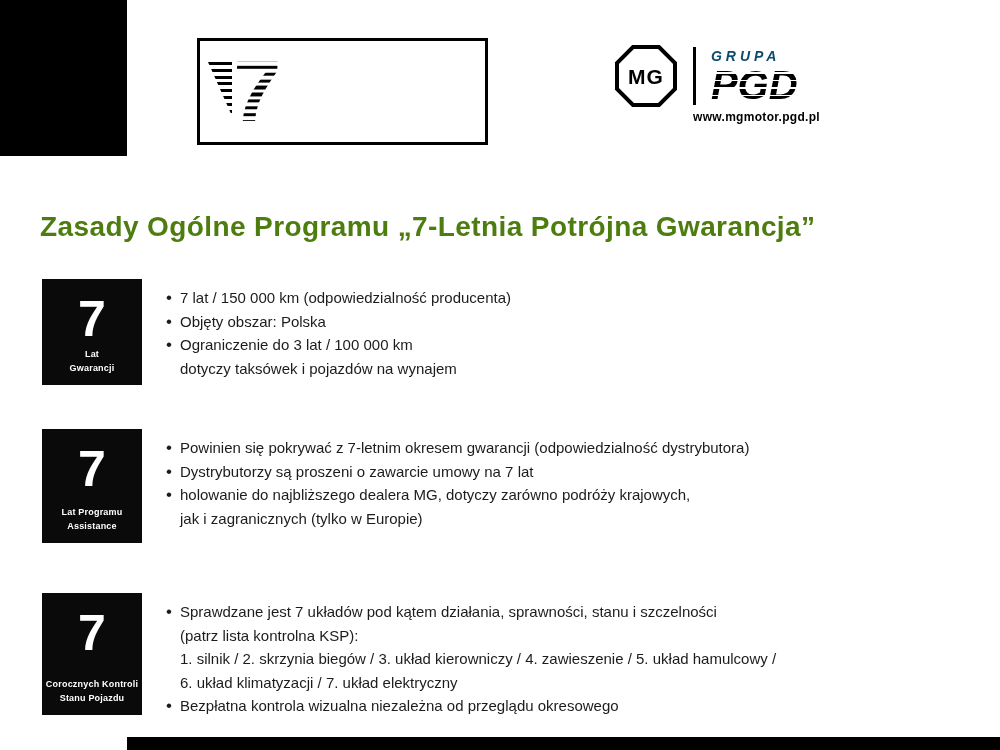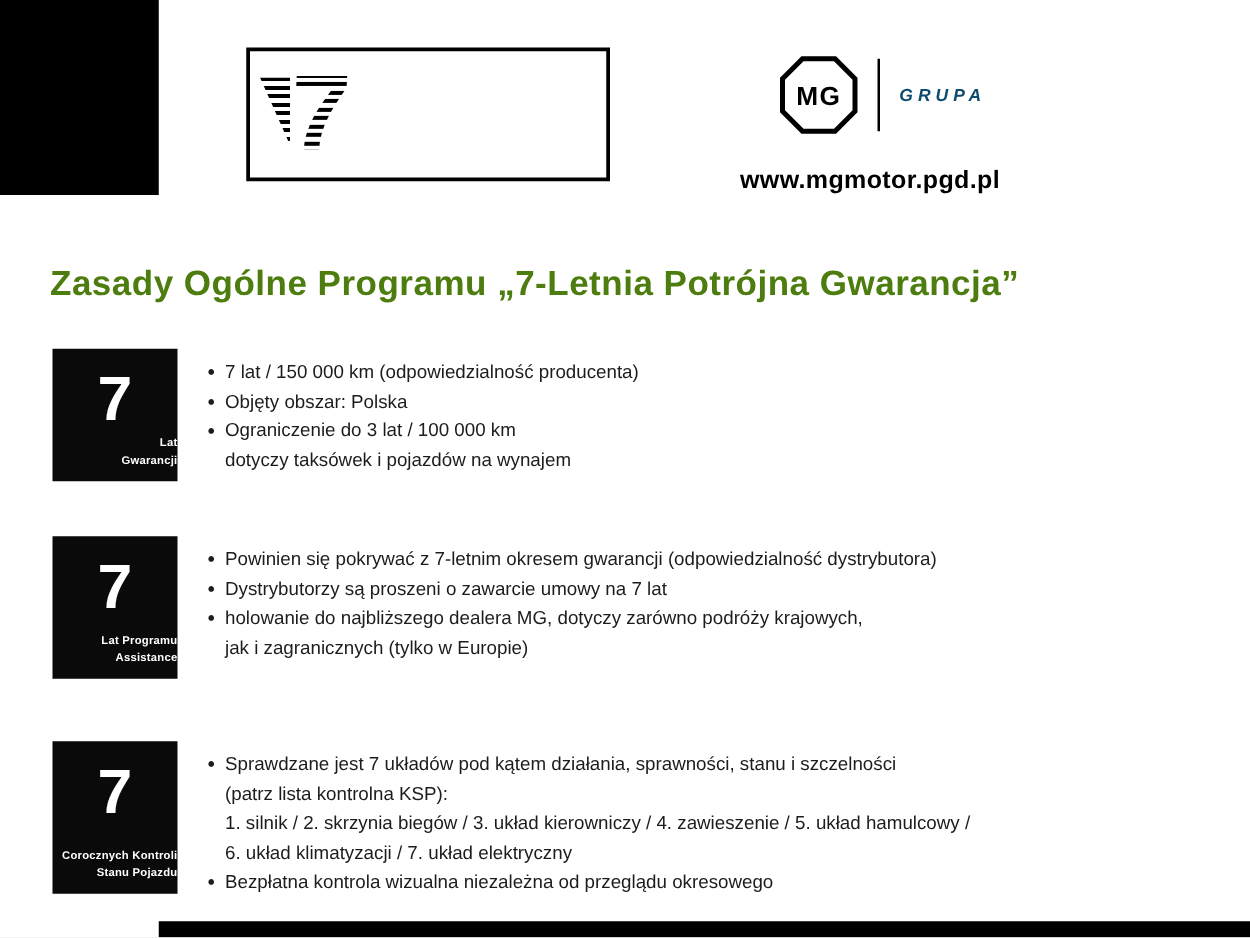--- a/index.html
+++ b/index.html
@@ -38,32 +38,32 @@
   .mg-row{display:flex;align-items:center;justify-content:center;gap:15px;}
   .mg-oct text{font-family:"Liberation Sans",sans-serif;}
   .vdivider{width:2.5px;height:58px;background:#000;}
   .grupa{font-size:14px;font-weight:800;font-style:italic;letter-spacing:4px;color:#0c4a6e;line-height:1;}
   .pgd{
     margin-top:3px;font-size:40px;font-weight:800;font-style:italic;line-height:.95;
     background:repeating-linear-gradient(#000 0 6px,#fff 6px 7.6px);
     -webkit-background-clip:text;background-clip:text;
     color:transparent;-webkit-text-fill-color:transparent;
   }
-  .website{margin-top:25px;text-align:left;font-weight:700;font-size:20px;color:#000;letter-spacing:.3px;}
+  .website{margin-top:2px;text-align:right;font-weight:700;font-size:12px;color:#000;letter-spacing:.3px;}
 
   
   .title{position:absolute;left:40px;top:211px;margin:0;font-size:28px;font-weight:700;
     color:#4d7c0f;letter-spacing:.4px;white-space:nowrap;}
 
   
   .section{position:absolute;left:42px;display:flex;align-items:flex-start;}
   .badge{width:100px;background:#0a0a0a;color:#fff;position:relative;flex-shrink:0;text-align:center;}
   .badge-7{font-size:50px;font-weight:700;line-height:1;padding-top:15px;}
   .badge-caption{position:absolute;left:0;right:0;bottom:9px;font-size:9px;font-weight:700;
-    line-height:1.55;letter-spacing:.2px;text-align:right;}
+    line-height:1.55;letter-spacing:.2px;}
   .badge-caption span{display:block;}
   .bullets{margin-left:38px;padding-top:7px;}
   .bullet{position:relative;}
   .bullet::before{content:"•";position:absolute;left:-14px;top:0;font-size:17px;line-height:23.6px;color:#1c1c1c;}
   .line{font-size:15px;line-height:23.6px;white-space:nowrap;color:#1c1c1c;}
 </style>
 </head>
 <body>
 
 <div class="page">
@@ -80,20 +80,21 @@
 
   <div class="mg-group">
     <div class="mg-row">
       <svg class="mg-oct" width="64" height="64" viewBox="0 0 64 64">
         <polygon points="19,3 45,3 61,19 61,45 45,61 19,61 3,45 3,19" fill="none" stroke="#000" stroke-width="4"></polygon>
         <text x="32" y="40" text-anchor="middle" font-size="21" font-weight="800" letter-spacing="1" fill="#000">MG</text>
       </svg>
       <div class="vdivider"></div>
       <div>
         <div class="grupa">GRUPA</div>
+        <div class="pgd">PGD</div>
       </div>
     </div>
     <div class="website">www.mgmotor.pgd.pl</div>
   </div>
 
   <h1 class="title">Zasady Ogólne Programu „7-Letnia Potrójna Gwarancja”</h1>
 
   <div class="section" style="top:279px">
     <div class="badge" style="height:106px">
       <div class="badge-7">7</div>

